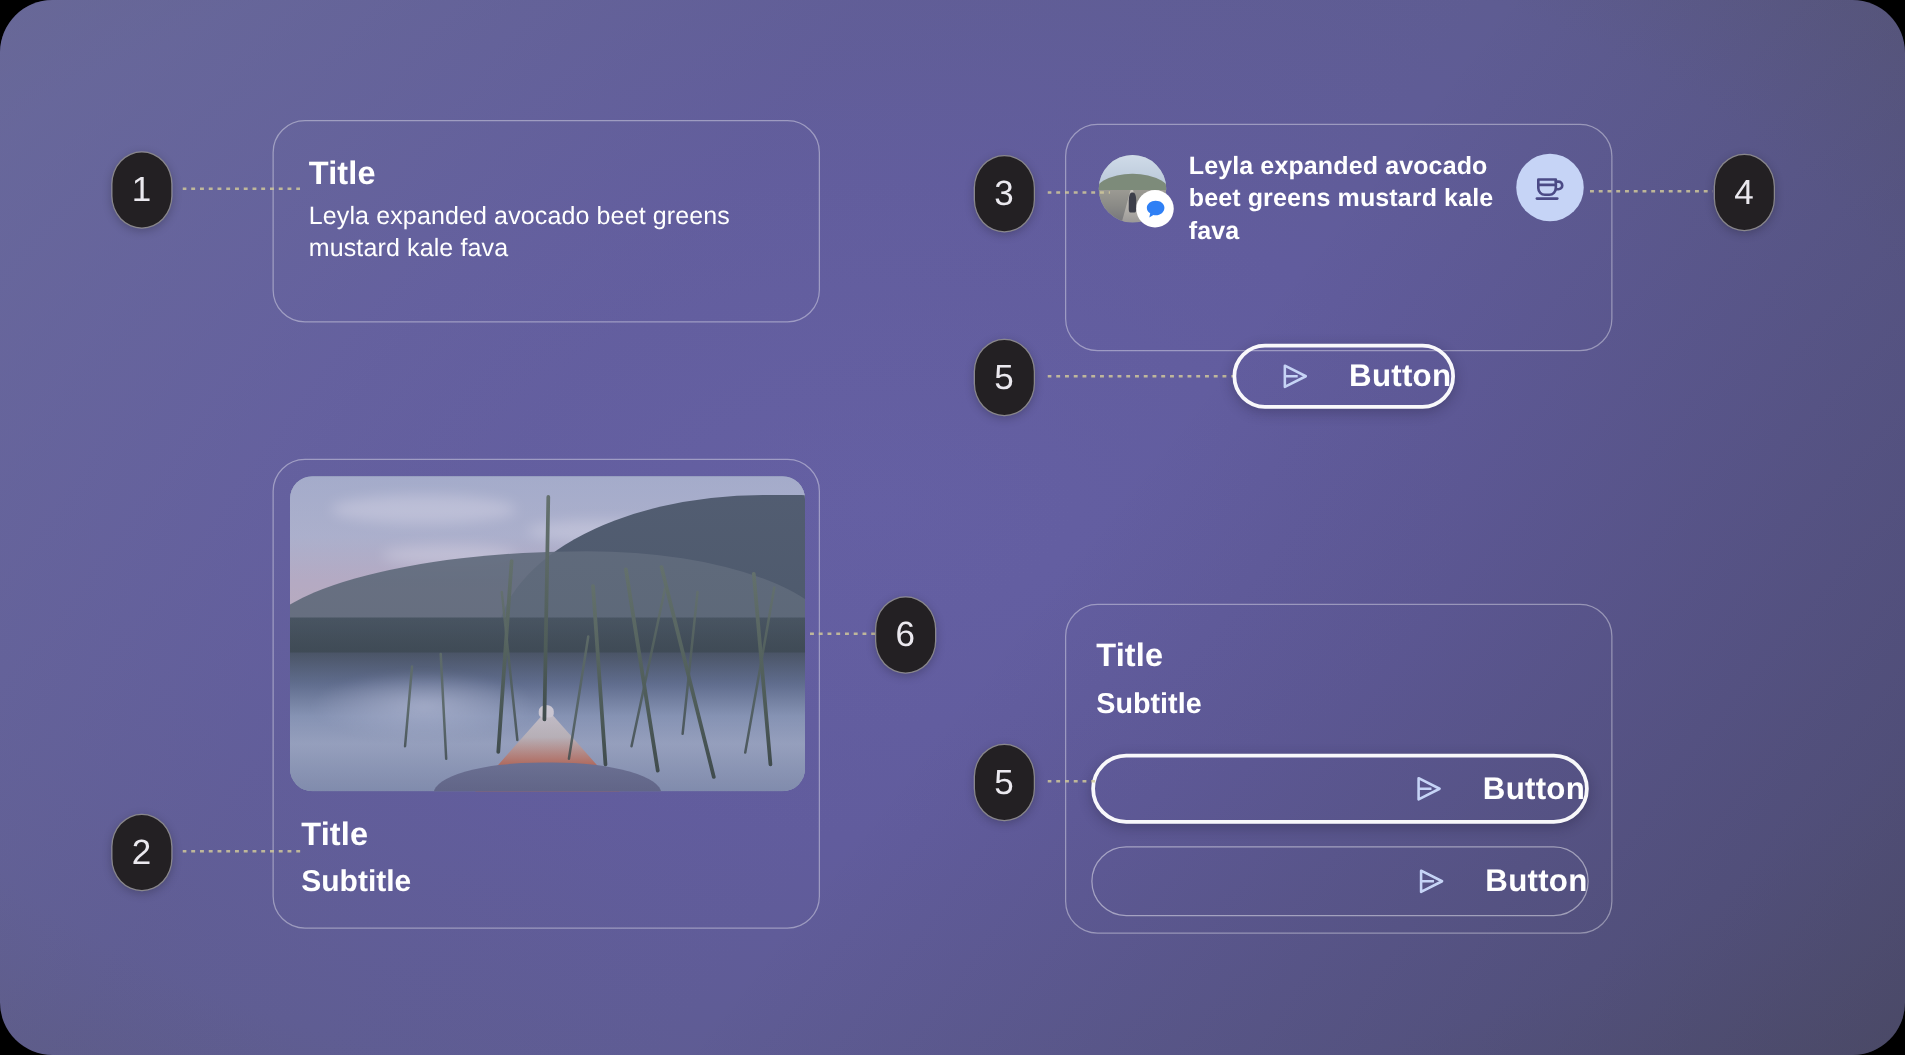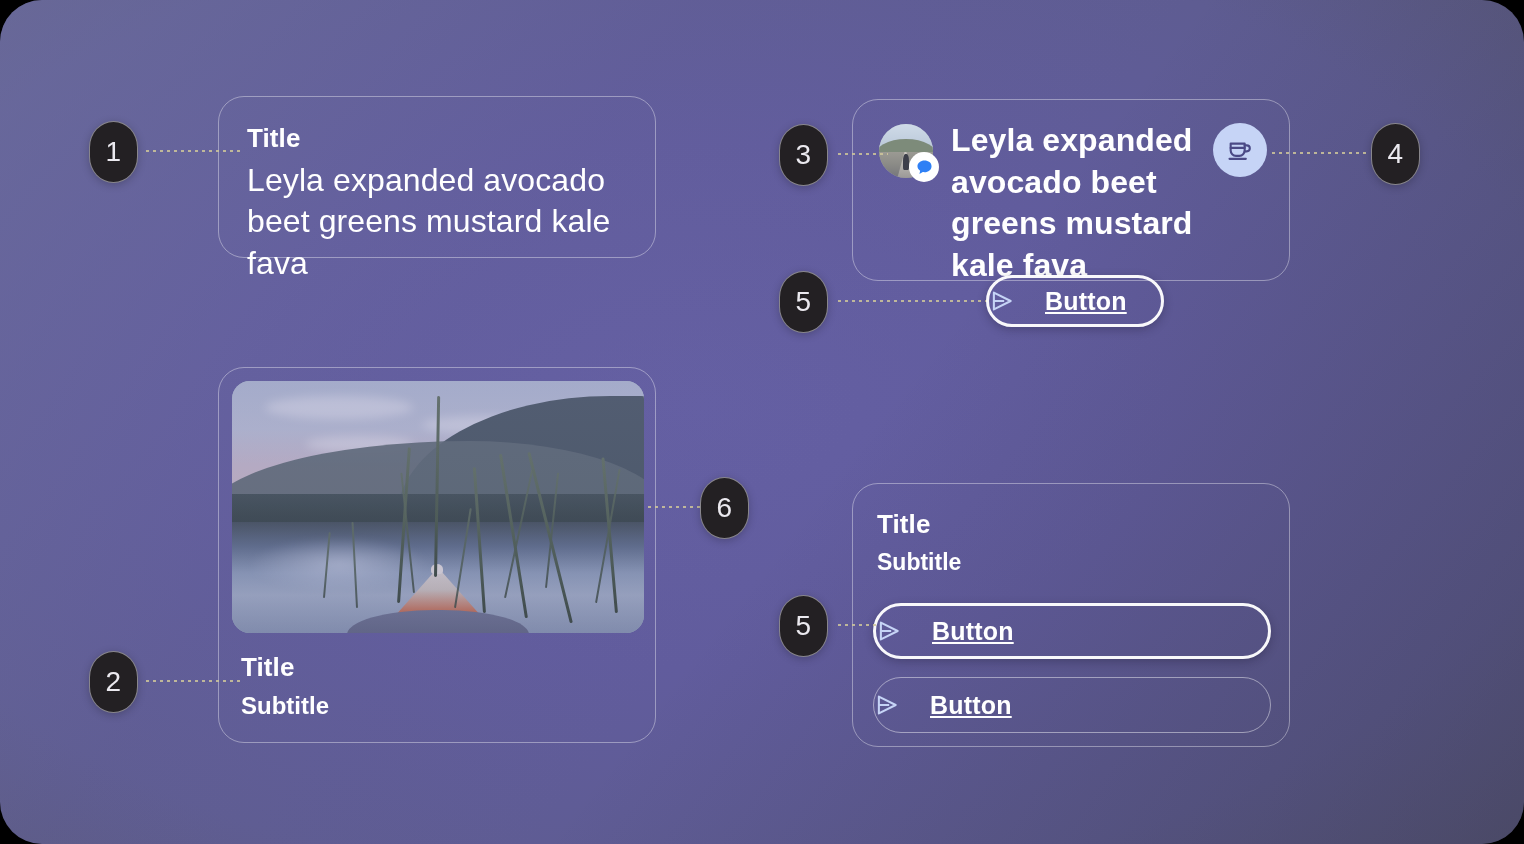--- a/index.html
+++ b/index.html
@@ -74,21 +74,21 @@
 
   .title {
     color: #ffffff;
     font-weight: bold;
     font-size: 26px;
     line-height: 1.18;
     letter-spacing: .1px;
   }
   .body-text {
     color: #ffffff;
-    font-size: 32px;
+    font-size: 20px;
     line-height: 1.3;
     letter-spacing: .1px;
   }
   .subtitle {
     color: #ffffff;
     font-weight: bold;
     font-size: 24px;
     line-height: 1.25;
   }
 
@@ -217,29 +217,28 @@
     width: 54px; height: 54px;
     border-radius: 50%;
     background: #c6d4f6;
     display: flex; align-items: center; justify-content: center;
   }
 
   
   .pill {
     display: flex;
     align-items: center;
-    justify-content: flex-start;
+    justify-content: flex-end;
     gap: 30px;
     box-sizing: border-box;
     border-radius: 999px;
     color: #ffffff;
     font-size: 25px;
     font-weight: bold;
     letter-spacing: .2px;
-    text-decoration: underline;
   }
   .pill.plain { border: 1.5px solid rgba(255,255,255,0.45); }
   .pill.focused {
     border: 3px solid rgba(255,255,255,0.96);
     box-shadow: 0 3px 10px rgba(20,18,38,0.28);
   }
   .pill-icon { flex: 0 0 auto; display: block; }
 
   #btn-top { position: absolute; left: 986px; top: 275px; width: 178px; height: 52px; z-index: 5; }
 

